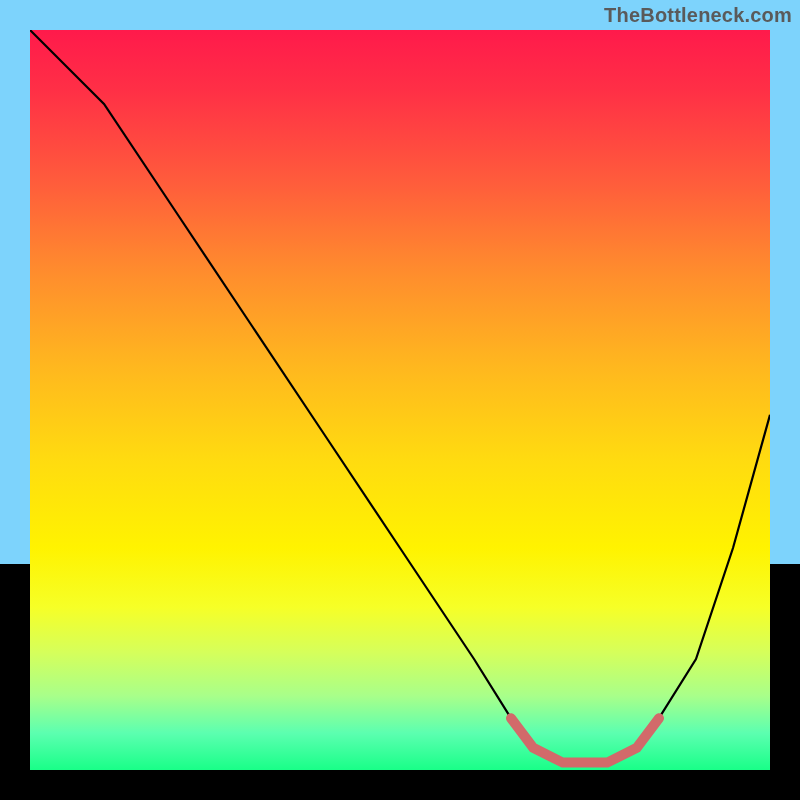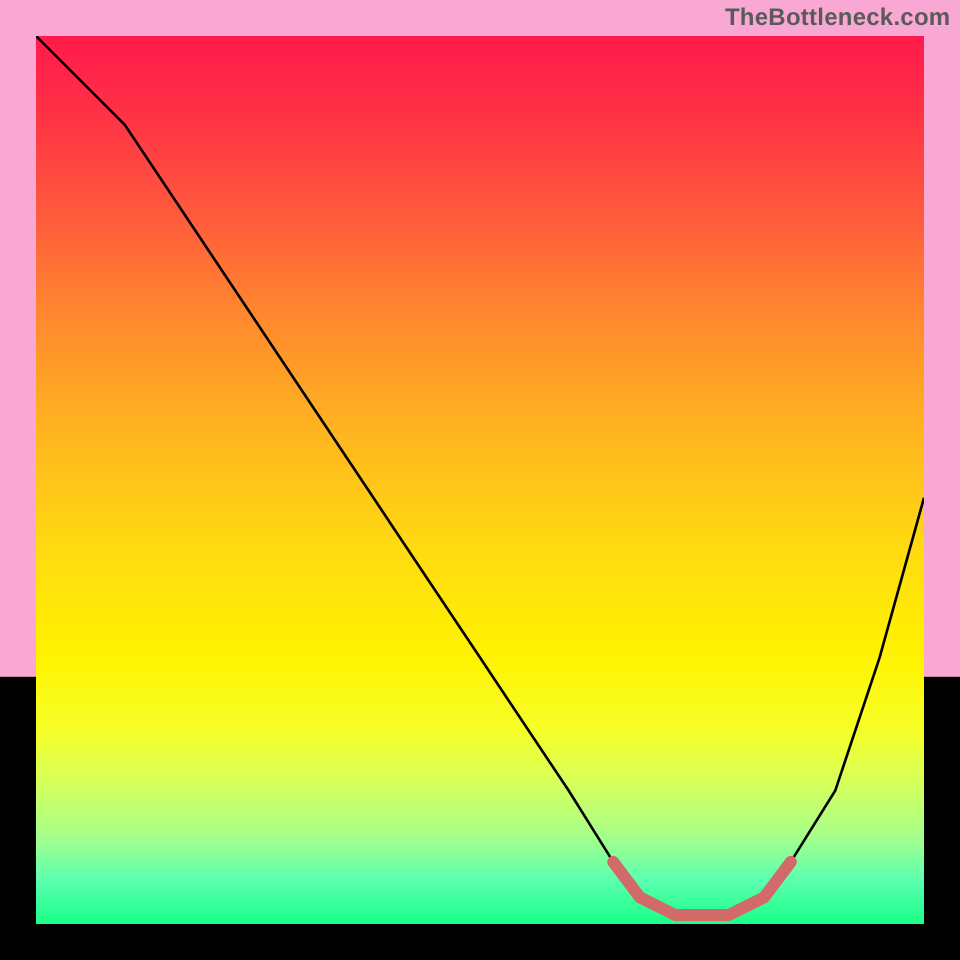--- a/index.html
+++ b/index.html
@@ -8,21 +8,21 @@
     width: 800px;
     height: 800px;
     background: #000;
     overflow: hidden;
     font-family: Arial, Helvetica, sans-serif;
   }
   .frame {
     position: relative;
     width: 800px;
     height: 564px;
-    background: #f9a8d4;
+    background: #7dd3fc;
   }
   .watermark {
     position: absolute;
     top: 4px;
     right: 8px;
     color: #5a5a5a;
     font-size: 20px;
     font-weight: 600;
     letter-spacing: 0.2px;
     z-index: 10;

